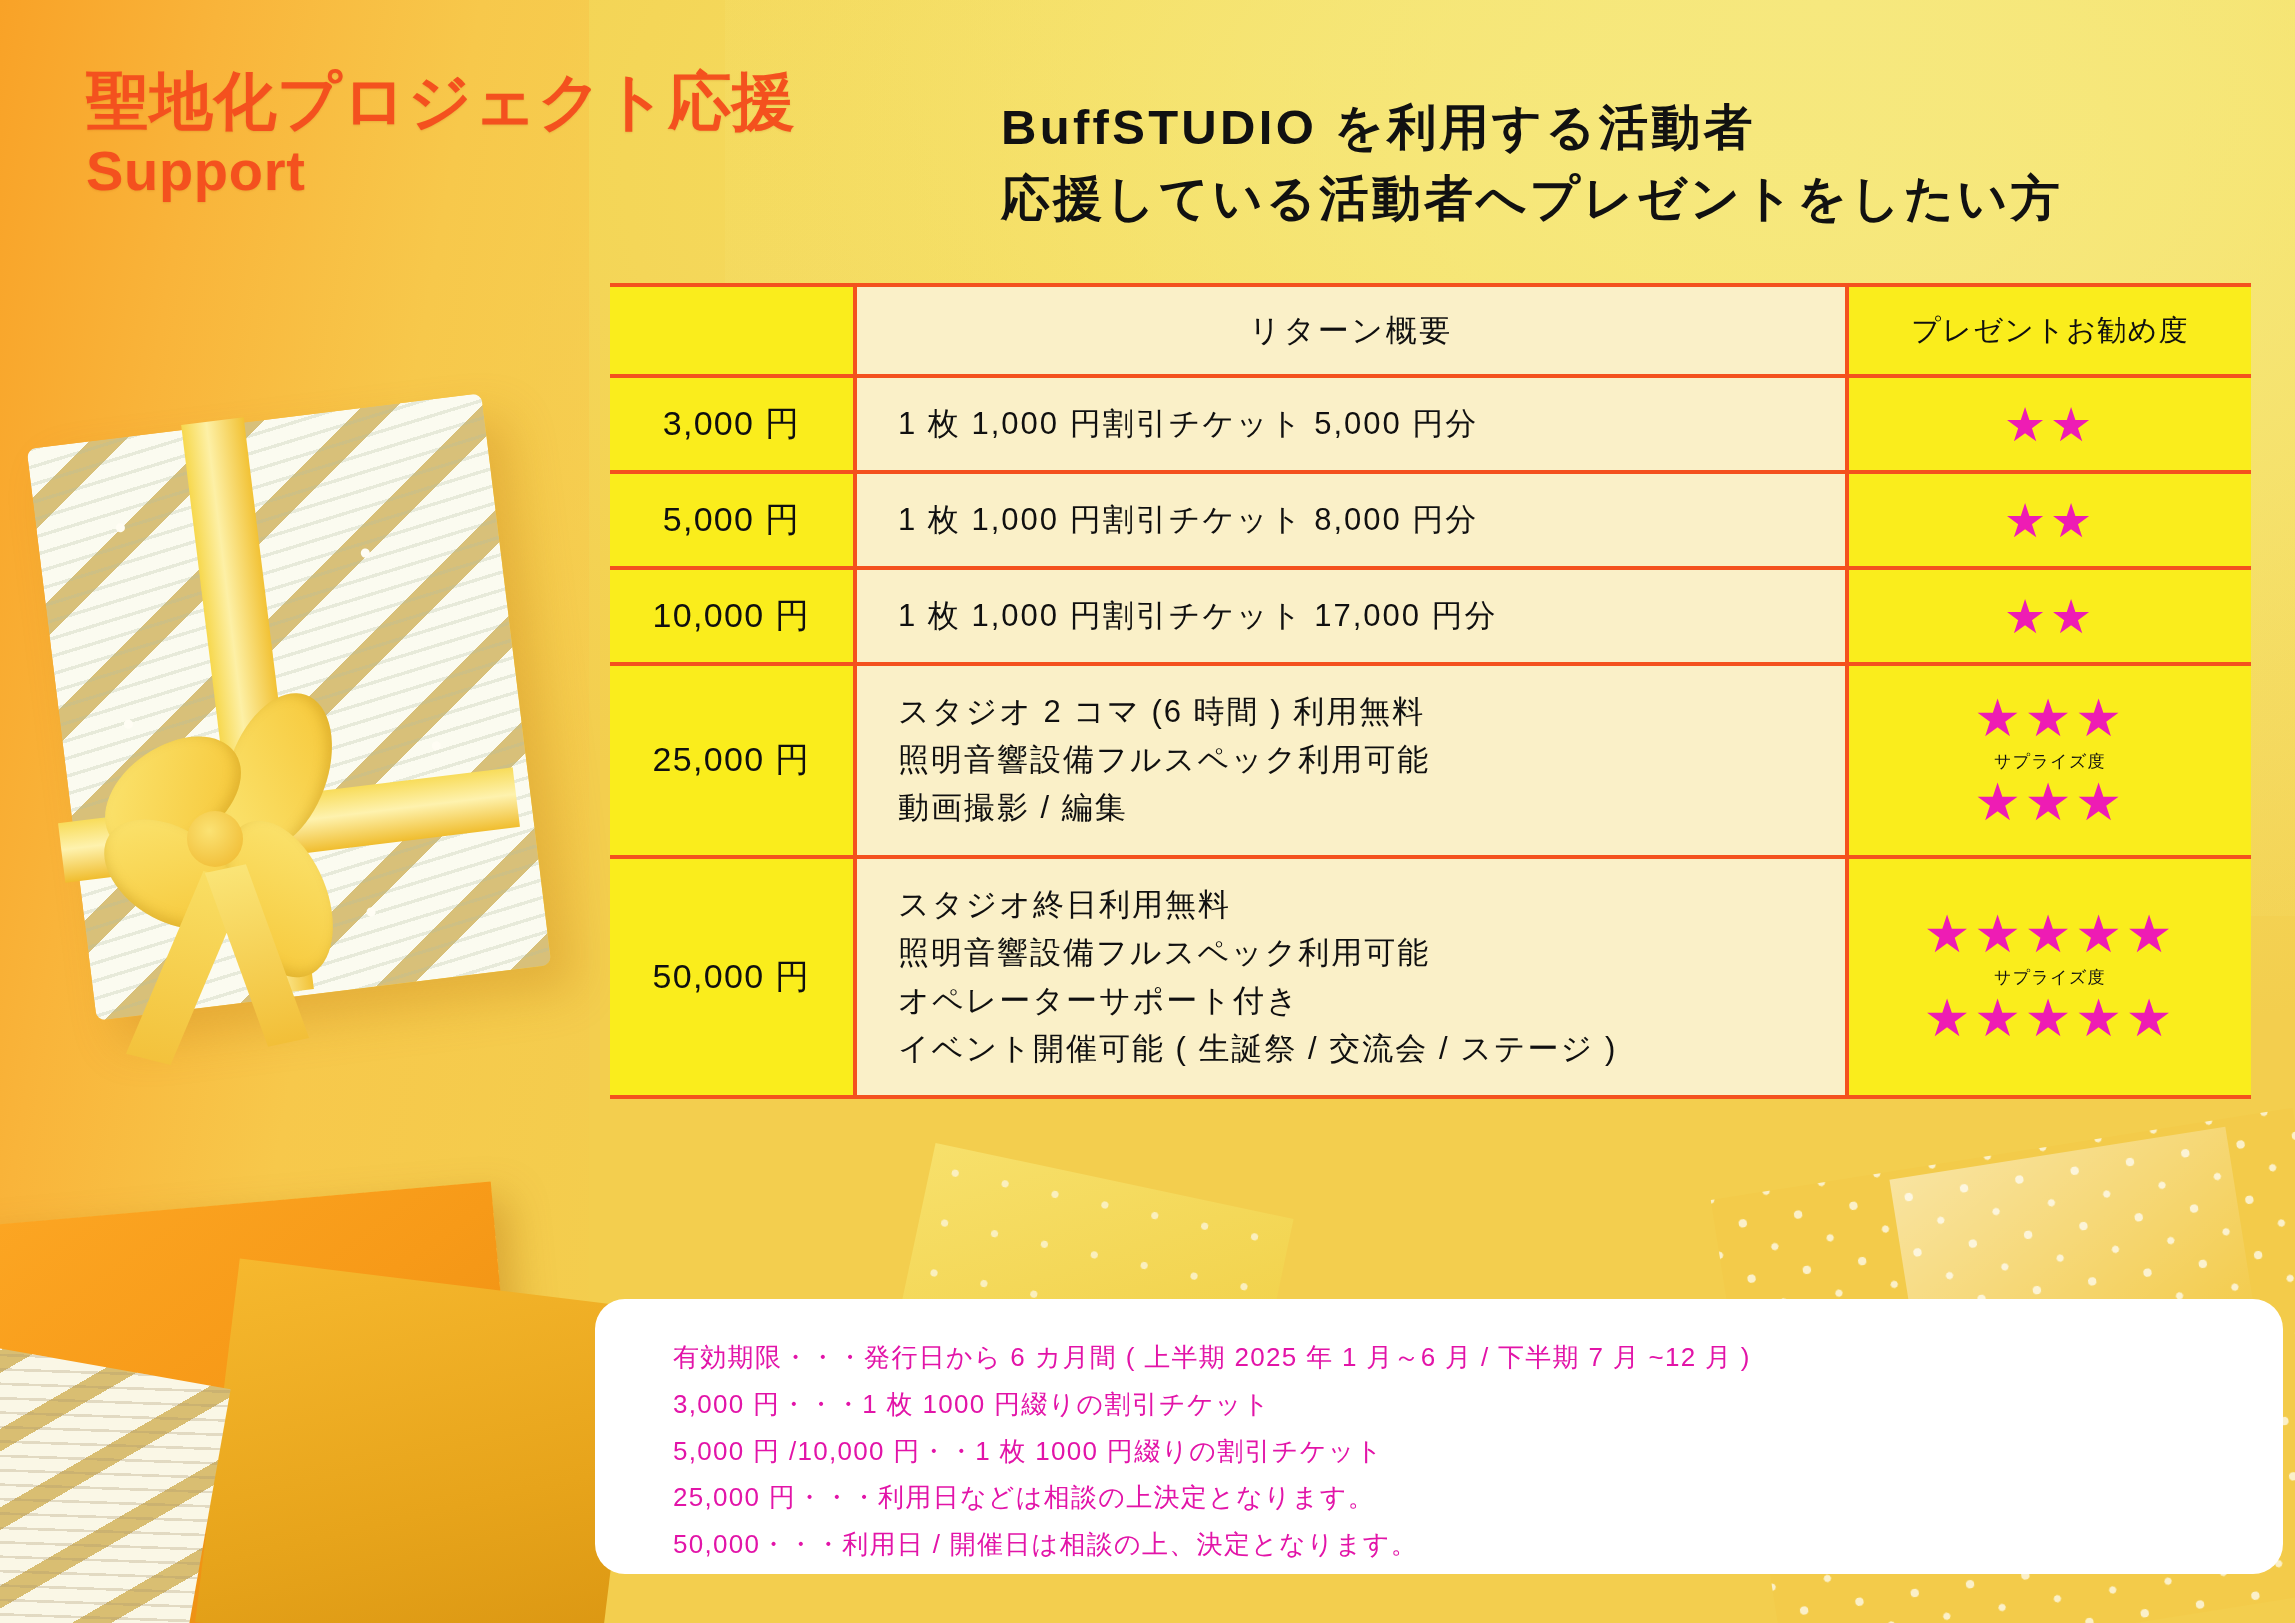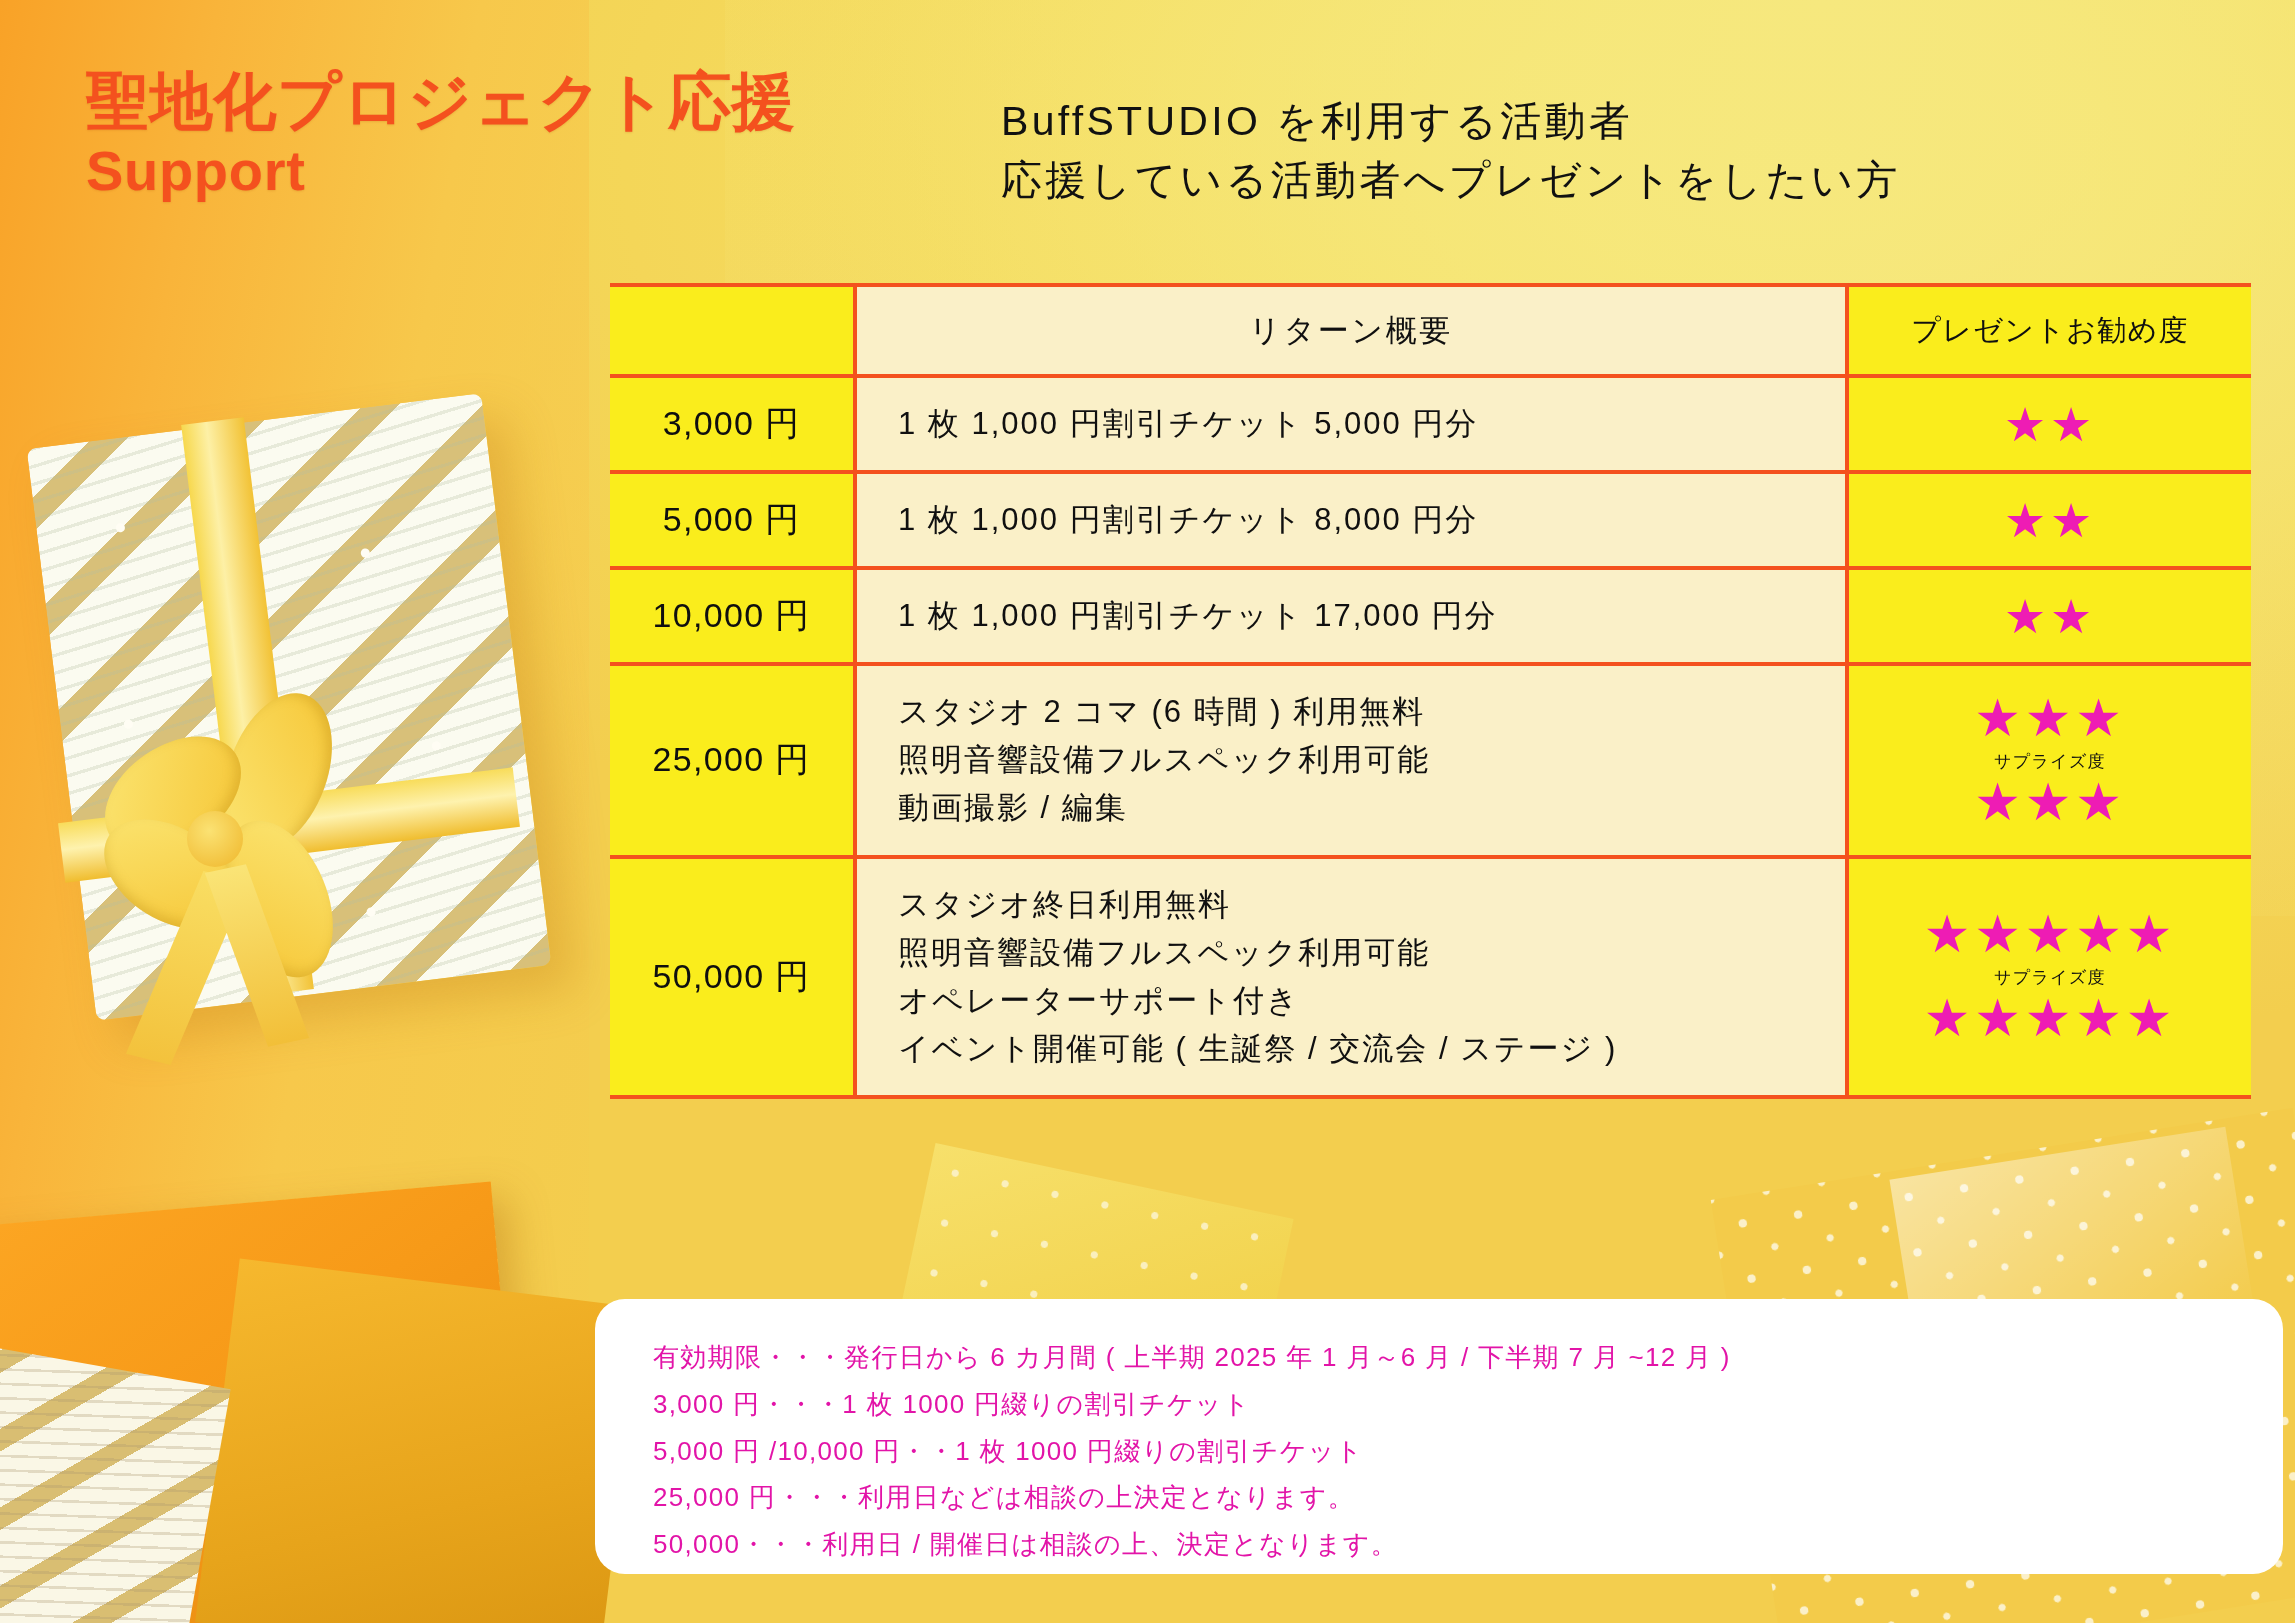--- a/index.html
+++ b/index.html
@@ -135,22 +135,22 @@
   .title{
     position:absolute; left:86px; top:64px; width:864px;
     color:#F4511E; font-weight:700; line-height:1.18;
     font-size:63px; letter-spacing:0.7px;
     text-shadow:0 1.3px 2px rgba(180,80,10,.18);
   }
   .title .l2{ display:block; font-size:56px; }
 
   .subhead{
     position:absolute; left:1001px; top:92px; width:1243px;
-    color:#111111; font-weight:400; line-height:1.45;
-    font-size:41px; letter-spacing:3.3px;
+    color:#111111; font-weight:700; line-height:1.45;
+    font-size:49px; letter-spacing:3.3px;
   }
 
   
   .table{
     position:absolute; left:574px; top:283px;
     width:1641px;
     border-top:4.6px solid #F4511E;
     border-bottom:4.6px solid #F4511E;
     margin-left:36px;
   }
@@ -187,21 +187,21 @@
   .stars.big{ font-size:52px; }
   .surprise-label{ font-size:17px; color:#111; letter-spacing:1.3px; margin:3.9px 0 2.6px; }
 
   .desc-line{ display:block; }
 
   
   .notes{
     position:absolute; left:595px; top:1299px;
     width:1688px; height:275px;
     background:#FFFFFF; border-radius:30px;
-    padding:35px 0 0 58px;
+    padding:35px 0 0 78px;
   }
   .note-line{
     color:#E214A8; font-size:26px; letter-spacing:1.3px;
     line-height:1.80; white-space:nowrap;
   }
 </style>
 </head>
 <body>
 
 <div class="bg-base"></div>

